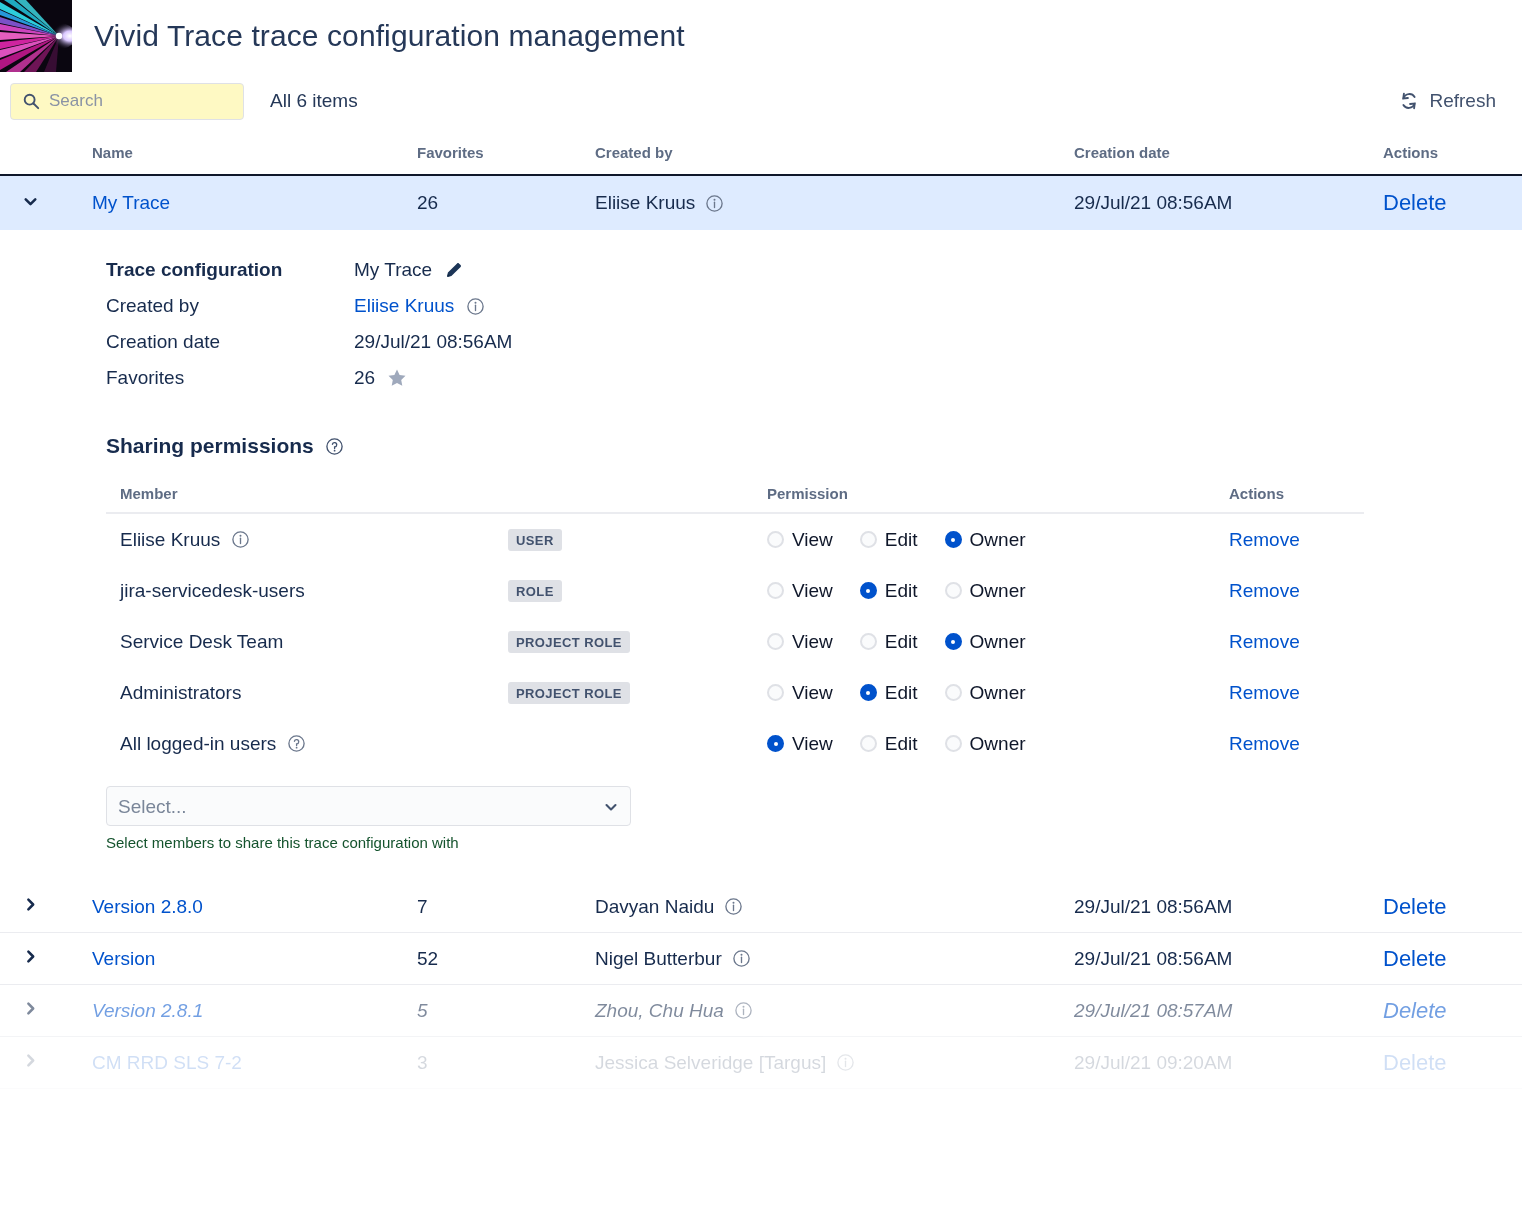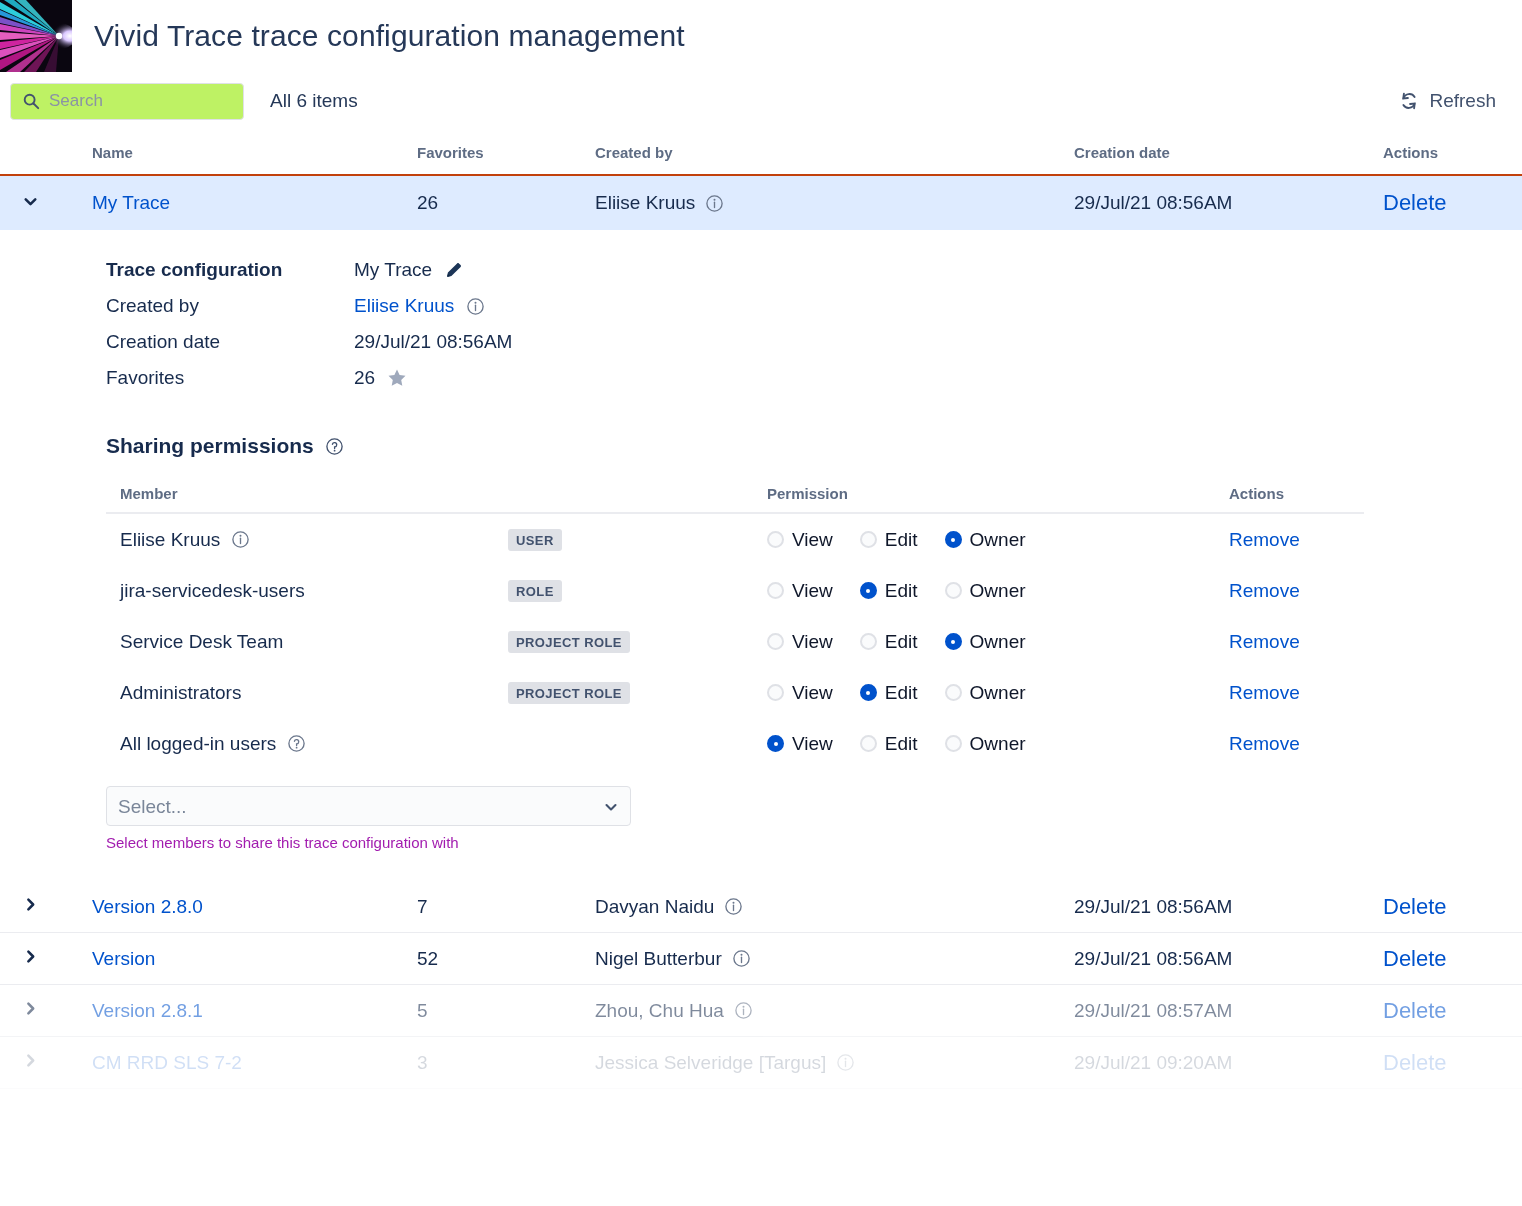--- a/index.html
+++ b/index.html
@@ -43,21 +43,21 @@
     position: relative;
   }
   .search-wrap {
     position: relative;
     width: 234px; height: 37px;
   }
   .search-input {
     width: 234px; height: 37px;
     border: 1px solid #DFE1E6;
     border-radius: 4px;
-    background: #bef264;
+    background: #fef9c3;
     padding: 0 10px 0 38px;
     font-size: 17px;
     font-family: "Liberation Sans", sans-serif;
     color: #172B4D;
     outline: none;
   }
   .search-input::placeholder { color: #8A93A5; }
   .search-icon {
     position: absolute;
     left: 12px; top: 9px;
@@ -83,21 +83,21 @@
     padding: 0;
   }
   .refresh-icon { width: 20px; height: 20px; display:block; }
 
   
   .main-table { width: 100%; }
   .mt-head {
     display: flex;
     align-items: center;
     height: 46px;
-    border-bottom: 2px solid #c2410c;
+    border-bottom: 2px solid #0f172a;
   }
   .mt-head .th {
     font-size: 15px;
     font-weight: bold;
     color: #5E6C84;
   }
   .mt-row {
     display: flex;
     align-items: center;
     height: 52px;
@@ -123,21 +123,21 @@
   .row-link {
     color: #0052CC;
     font-size: 19px;
     text-decoration: none;
     cursor: pointer;
   }
   .cell-text { font-size: 19px; color: #172B4D; }
   .by-cell { display: flex; align-items: center; gap: 10px; }
   .link-del { color: #0052CC; font-size: 22px; text-decoration: none; cursor: pointer; }
 
-  .fade-1 { opacity: .55; }
+  .fade-1 { opacity: .55; font-style: italic; }
   .fade-2 { opacity: .18; }
 
   .icon-info { width: 19px; height: 19px; flex: 0 0 19px; display:block; }
   .icon-help { width: 19px; height: 19px; flex: 0 0 19px; display:block; }
 
   
   .detail-panel {
     padding: 22px 0 12px 106px;
   }
   .kv {
@@ -252,21 +252,21 @@
     cursor: pointer;
   }
   .select-caret {
     position: absolute; right: 13px; top: 14px;
     width: 14px; height: 14px;
     pointer-events: none;
   }
   .select-hint {
     margin-top: 8px;
     font-size: 15px;
-    color: #a21caf;
+    color: #14532d;
   }
   .detail-bottom-pad { height: 18px; }
 </style>
 </head>
 <body>
 
 <div class="app-header">
   <div class="app-logo">
     <svg viewBox="0 0 72 72" xmlns="http://www.w3.org/2000/svg">
       <defs>

